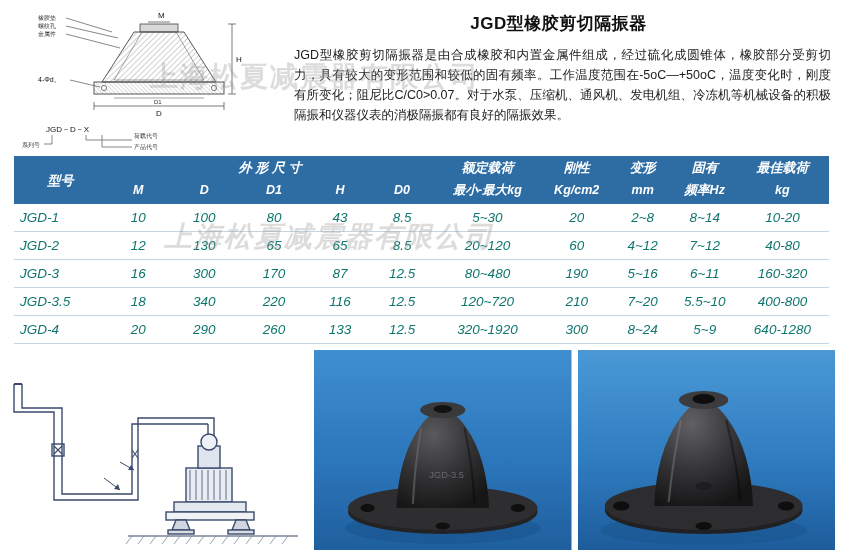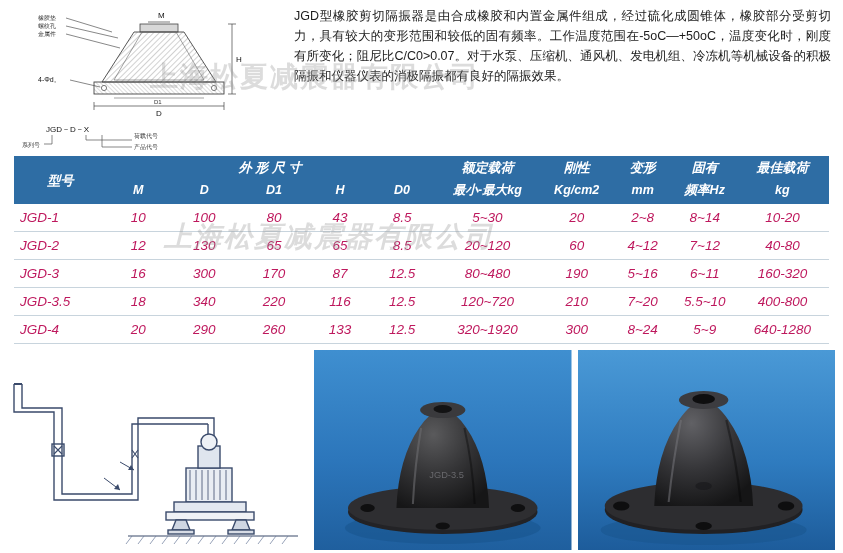--- a/index.html
+++ b/index.html
@@ -75,21 +75,21 @@
   }
   table.spec thead tr.head2 th {
     font-size: 12.5px;
     padding-bottom: 5px;
   }
   table.spec tbody td {
     font-size: 13.5px;
     text-align: center;
     padding: 6px 2px;
     border-bottom: 1px solid #c8d4dd;
-    color: #be185d;
+    color: #0f766e;
   }
   table.spec tbody tr:last-child td { border-bottom: 1px solid #c8d4dd; }
   table.spec tbody td.model { text-align: left; padding-left: 6px; }
 
   
   col.c0 { width: 12%; }
   col.c1 { width: 8%; }
   col.c2 { width: 9%; }
   col.c3 { width: 9%; }
   col.c4 { width: 8%; }
@@ -200,20 +200,21 @@
         <line x1="94" y1="127" x2="94" y2="139"></line>
         <line x1="94" y1="139" x2="124" y2="139"></line>
       </g>
       <text x="14" y="139" font-size="6" fill="#333" font-family="'Liberation Sans',sans-serif">系列号</text>
       <text x="126" y="130" font-size="6" fill="#333" font-family="'Liberation Sans',sans-serif">荷载代号</text>
       <text x="126" y="141" font-size="6" fill="#333" font-family="'Liberation Sans',sans-serif">产品代号</text>
     </svg>
   </div>
 
   <div class="intro">
+    <div class="intro-title">JGD型橡胶剪切隔振器</div>
     <div class="intro-body">JGD型橡胶剪切隔振器是由合成橡胶和内置金属件组成，经过硫化成圆锥体，橡胶部分受剪切力，具有较大的变形范围和较低的固有频率。工作温度范围在-5oC—+50oC，温度变化时，刚度有所变化；阻尼比C/C0&gt;0.07。对于水泵、压缩机、通风机、发电机组、冷冻机等机械设备的积极隔振和仪器仪表的消极隔振都有良好的隔振效果。</div>
   </div>
 </div>
 
 <div class="wm dark" id="wm-top">上海松夏减震器有限公司</div>
 
 <div class="table-wrap">
   <table class="spec">
     <colgroup>
       <col class="c0">

